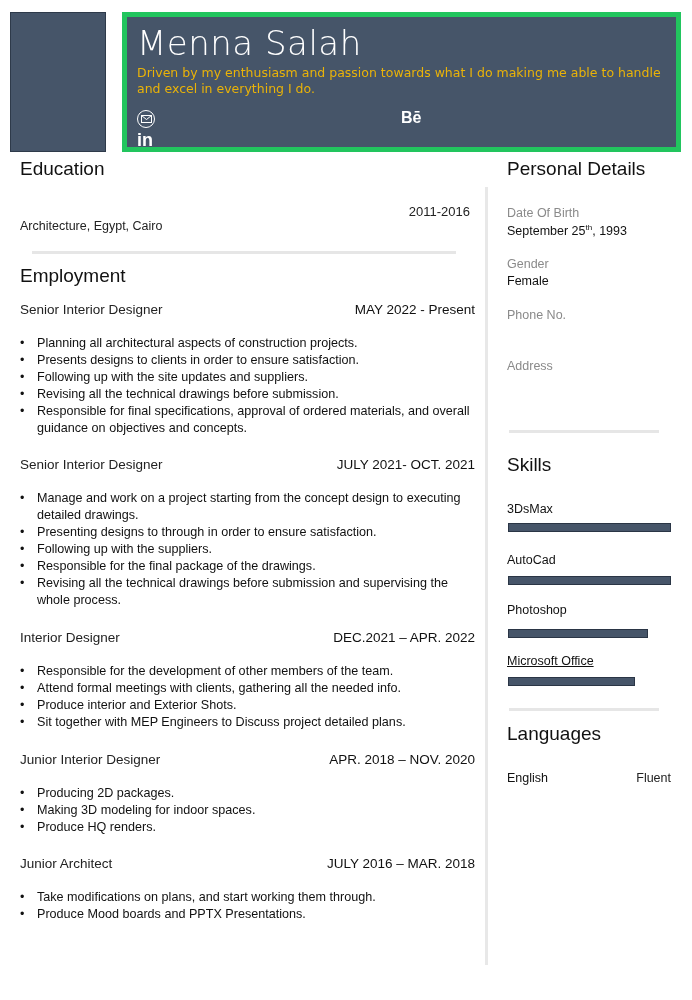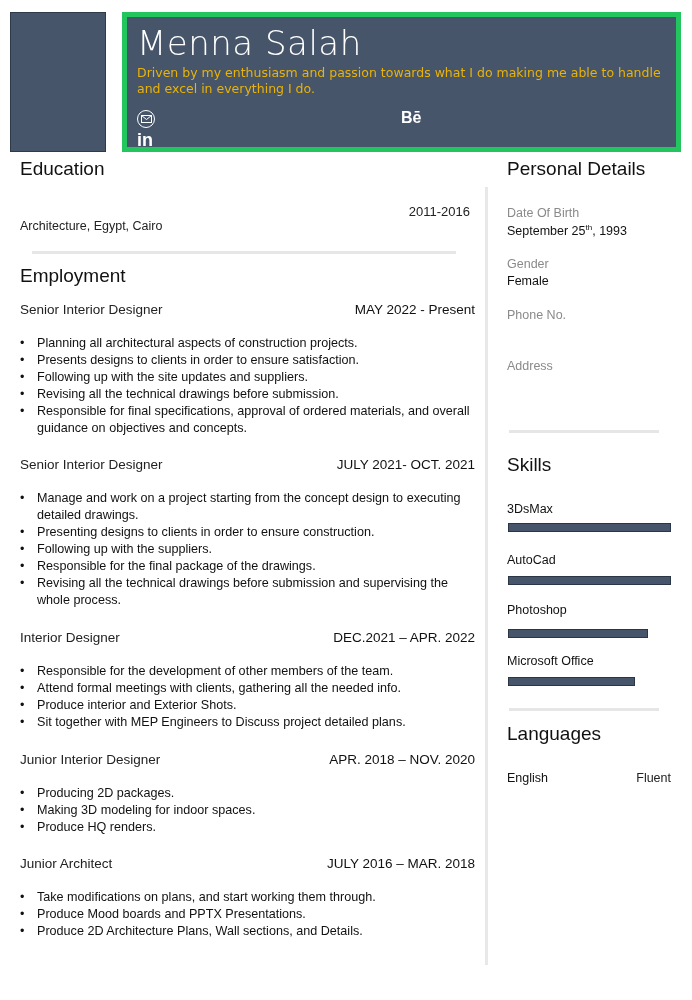--- a/index.html
+++ b/index.html
@@ -72,21 +72,21 @@
   <li>Presents designs to clients in order to ensure satisfaction.</li>
   <li>Following up with the site updates and suppliers.</li>
   <li>Revising all the technical drawings before submission.</li>
   <li>Responsible for final specifications, approval of ordered materials, and overall guidance on objectives and concepts.</li>
 </ul>
 
 <div class="job-title" style="top:457px;">Senior Interior Designer</div>
 <div class="job-date" style="top:457px;">JULY 2021- OCT. 2021</div>
 <ul class="bullets" style="top:490px;">
   <li> Manage and work on a project starting from the concept design to executing detailed drawings.</li>
-  <li>Presenting designs to clients in order to ensure construction.</li>
+  <li>Presenting designs to through in order to ensure satisfaction.</li>
   <li>Following up with the suppliers.</li>
   <li>Responsible for the final package of the drawings.</li>
   <li>Revising all the technical drawings before submission and supervising the whole process.</li>
 </ul>
 
 <div class="job-title" style="top:630px;">Interior Designer</div>
 <div class="job-date" style="top:630px;">DEC.2021 – APR. 2022</div>
 <ul class="bullets" style="top:663px;">
   <li>Responsible for the development of other members of the team.</li>
   <li>Attend formal meetings with clients, gathering all the needed info.</li>
@@ -100,21 +100,20 @@
   <li>Producing 2D packages.</li>
   <li>Making 3D modeling for indoor spaces.</li>
   <li>Produce HQ renders.</li>
 </ul>
 
 <div class="job-title" style="top:856px;">Junior Architect</div>
 <div class="job-date" style="top:856px;">JULY 2016 – MAR. 2018</div>
 <ul class="bullets" style="top:889px;">
   <li>Take modifications on plans, and start working them through.</li>
   <li>Produce Mood boards and PPTX Presentations.</li>
-  <li>Produce 2D Architecture Plans, Wall sections, and Details.</li>
 </ul>
 
 <div class="vline"></div>
 
 <div class="h2" style="left:507px; top:158px;">Personal Details</div>
 <div class="label" style="top:206px;">Date Of Birth</div>
 <div class="value" style="top:223px;"><span>September 25</span><sup style="font-size:8px;">th</sup><span>, 1993</span></div>
 <div class="label" style="top:257px;">Gender</div>
 <div class="value" style="top:274px;">Female</div>
 <div class="label" style="top:308px;">Phone No.</div>
@@ -128,21 +127,21 @@
       <div class="skill-fill" style="width: 100%;"></div>
     </div>
   <div class="skill-name" style="top:553px;">AutoCad</div>
   <div class="skill-track" style="top:576px;">
       <div class="skill-fill" style="width: 100%;"></div>
     </div>
   <div class="skill-name" style="top:603px;">Photoshop</div>
   <div class="skill-track" style="top:629px;">
       <div class="skill-fill" style="width: 86%;"></div>
     </div>
-  <div class="skill-name" style="top:654px;">Microsoft Office</div>
+  <div class="skill-name" style="top:654px;text-decoration:underline;">Microsoft Office</div>
   <div class="skill-track" style="top:677px;">
       <div class="skill-fill" style="width: 78%;"></div>
     </div>
 </div>
 <div class="hr" style="left:509px; top:708px; width:150px;"></div>
 
 <div class="h2" style="left:507px; top:723px;">Languages</div>
 <div class="value" style="top:771px;">English</div>
 <div class="txt muted" style="right:21px; top:771px; font-size:12.5px;">Fluent</div>
 

